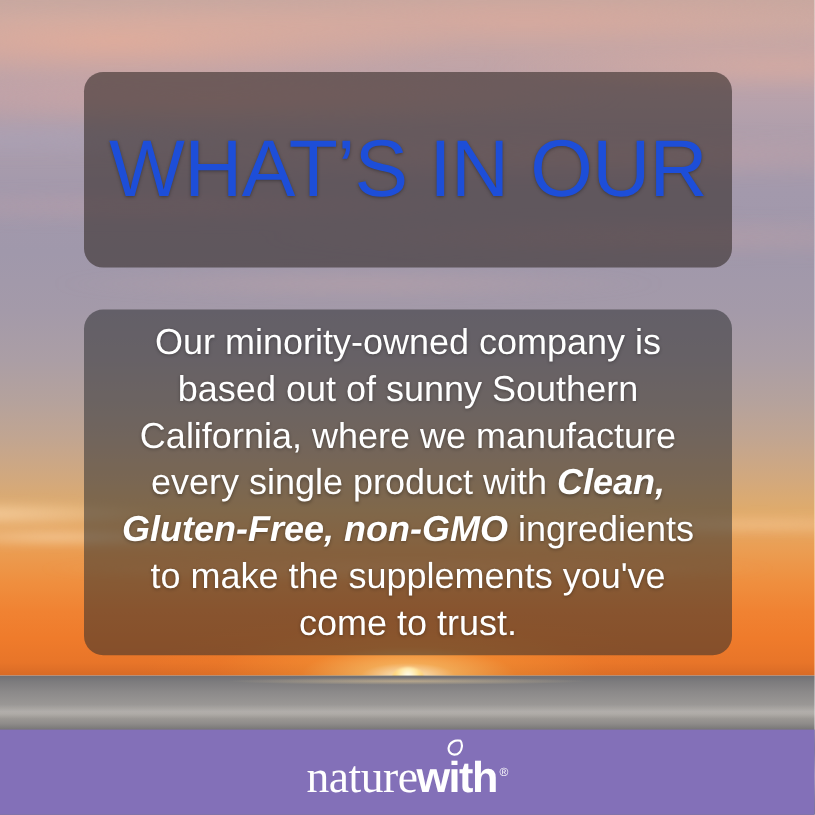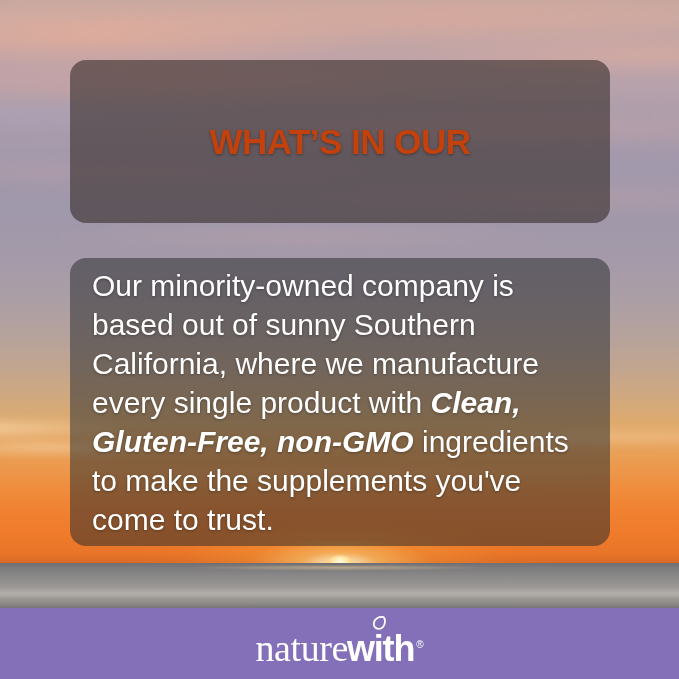--- a/index.html
+++ b/index.html
@@ -171,37 +171,38 @@
     top: 258px;
     width: 540px;
     height: 288px;
     background: rgba(40, 42, 45, 0.52);
   }
 
   
   .headline {
     margin: 0;
     padding: 0 18px;
-    color: #c2410c;
-    font-weight: 700;
-    font-size: 35px;
+    color: #1d4ed8;
+    font-weight: 400;
+    font-size: 67px;
     line-height: 1.02;
     letter-spacing: -0.5px;
     text-align: center;
     text-shadow: 0 1px 3px rgba(0,0,0,0.35);
   }
 
   
   .bodycopy {
     margin: 0;
     padding: 0 22px;
     color: #ffffff;
     font-weight: 400;
     font-size: 30px;
     line-height: 1.30;
+    text-align: center;
     text-shadow: 0 1px 3px rgba(0,0,0,0.32);
   }
   .bodycopy .emph {
     font-weight: 700;
     font-style: italic;
   }
 
   
   #brand-bar {
     position: absolute;

